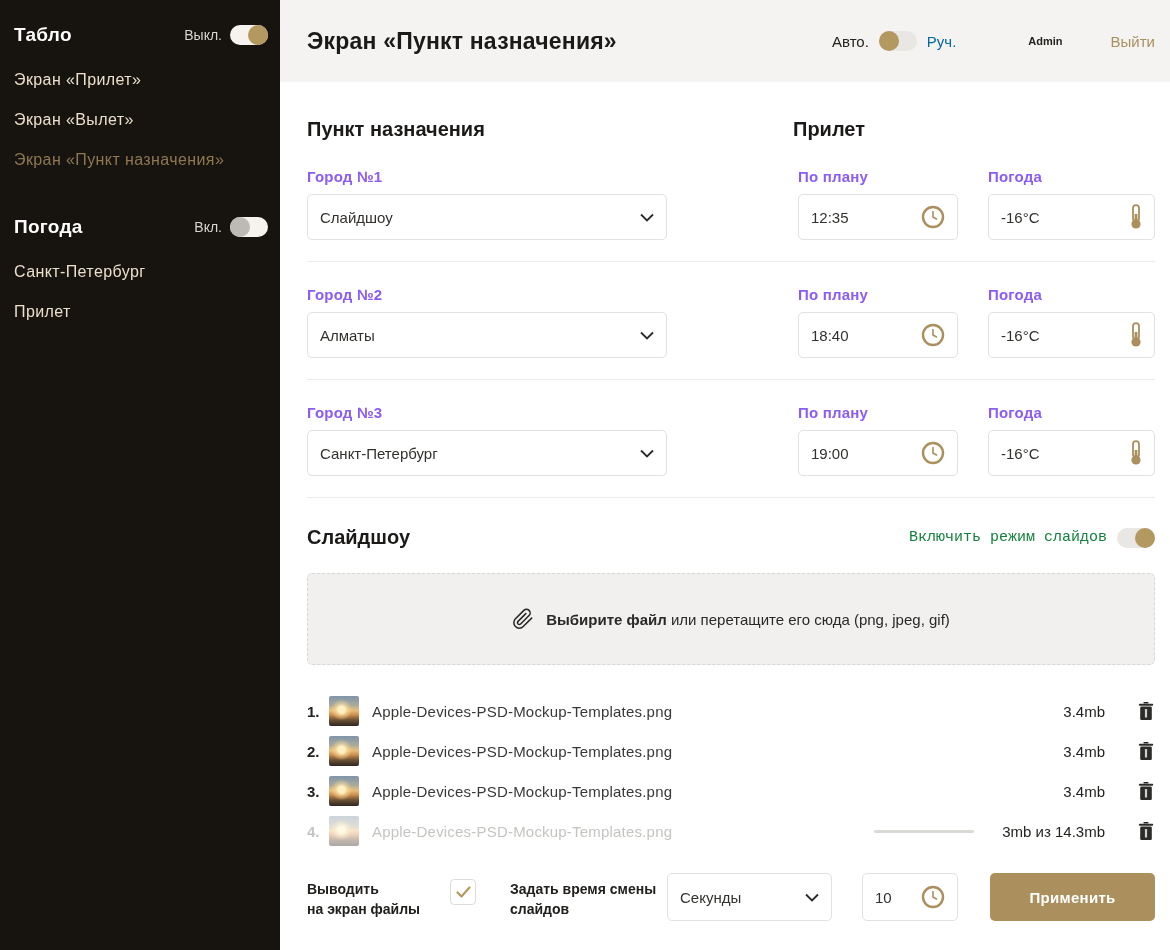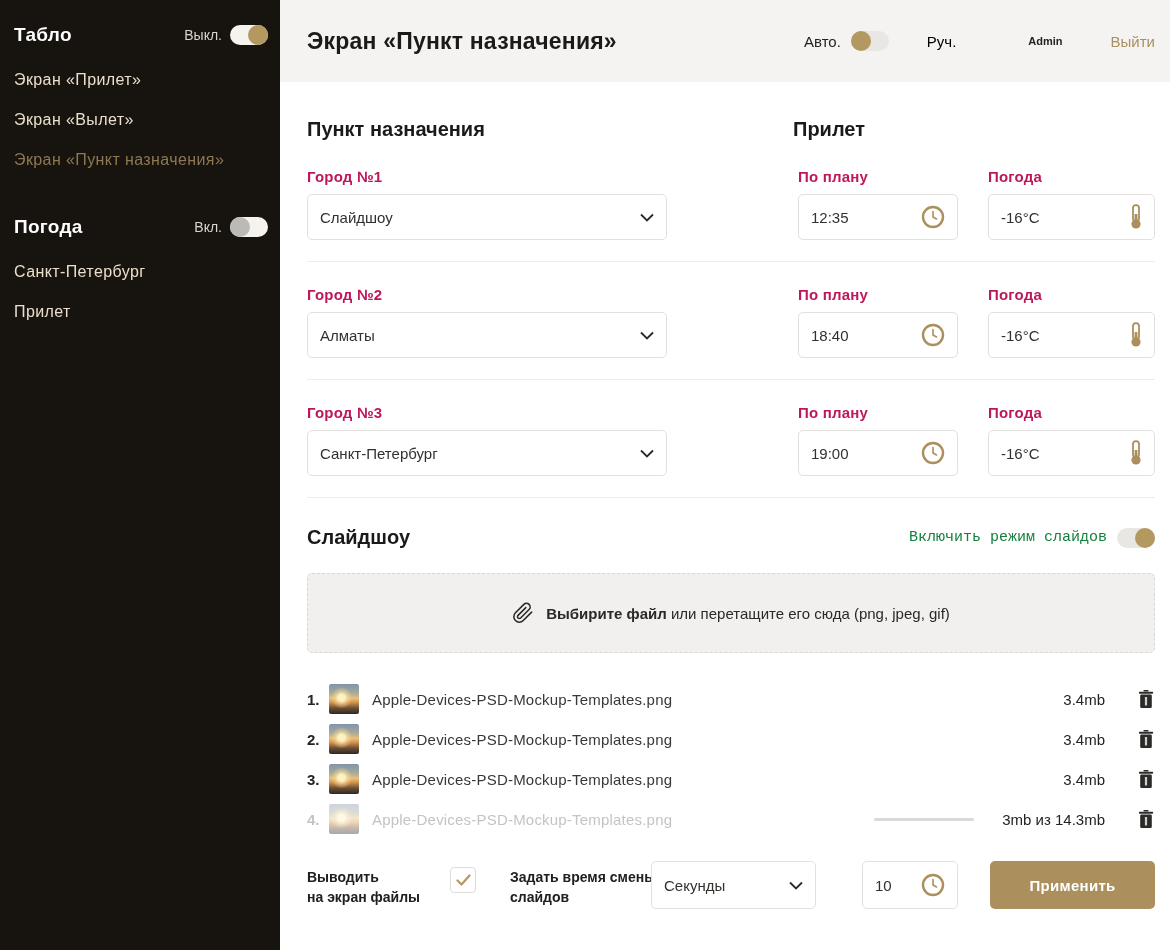--- a/index.html
+++ b/index.html
@@ -21,51 +21,51 @@
   .toggle.light { background:#f6f3ef; }
   .toggle .knob { position:absolute; top:0; left:0; width:20px; height:20px; border-radius:50%; background:#bcbab7; transition:left .1s; }
   .toggle.on .knob { left:18px; }
   .toggle.gold .knob { background:#b3985f; }
 
   
   .main { flex:1; display:flex; flex-direction:column; }
   .topbar { height:82px; background:#f4f3f1; display:flex; align-items:center; padding:0 15px 0 27px; flex-shrink:0; }
   .page-title { font-size:23px; font-weight:800; color:#1b1a18; letter-spacing:.2px; }
   .topbar-right { margin-left:auto; display:flex; align-items:center; }
-  .mode-label { font-size:15px; color:#24231f;margin-left:28px; }
-  .mode-label.off { color:#000000; }
+  .mode-label { font-size:15px; color:#24231f; }
+  .mode-label.off { color:#0369a1; }
   .topbar .toggle { margin:0 10px; }
   .user-name { font-size:11px; font-weight:bold; color:#24231f; margin-left:72px; }
   .logout { font-size:15px; color:#a8905f; margin-left:48px; cursor:pointer; }
 
   .content { padding:36px 15px 0 27px; background:#fff; }
 
   
   .section-headings { position:relative; height:28px; margin-bottom:22px; }
   .sec-h { position:absolute; top:0; font-size:20px; font-weight:800; color:#1b1a18; }
   .sec-h.left { left:0; } .sec-h.right { left:486px; }
 
   .form-row { position:relative; height:72px; }
   .fcol { position:absolute; top:0; }
   .fcol-city { left:0; width:360px; }
   .fcol-time { left:491px; width:160px; }
   .fcol-weather { left:681px; width:167px; }
-  .flabel { font-size:15px; font-weight:600; color:#be185d; margin-bottom:9px; letter-spacing:.2px; }
+  .flabel { font-size:15px; font-weight:600; color:#8b5cf6; margin-bottom:9px; letter-spacing:.2px; }
   .fbox { height:46px; border:1px solid #e2e1df; border-radius:5px; background:#fff; display:flex; align-items:center; padding:0 12px; font-size:15px; color:#33312e; }
   .fbox .chev { margin-left:auto; }
   .fbox .ficon { margin-left:auto; }
   .divider { height:1px; background:#ececea; margin:21px 0 24px 0; }
 
   
   .slideshow-head { display:flex; align-items:center; margin-top:40px; margin-bottom:24px; }
   .slide-title { font-size:20px; font-weight:800; color:#1b1a18; }
   .slide-toggle-group { margin-left:auto; display:flex; align-items:center; gap:10px; }
   .slide-toggle-label { font-size:15px; color:#15803d;font-family:Liberation Mono, monospace; }
 
-  .dropzone { height:80px; background:#f1f0ee; border:1px dashed #d8d7d4; border-radius:5px; display:flex; align-items:center; justify-content:center; gap:12px; cursor:pointer; }
+  .dropzone { height:92px; background:#f1f0ee; border:1px dashed #d8d7d4; border-radius:5px; display:flex; align-items:center; justify-content:center; gap:12px; cursor:pointer; }
   .dropzone-text { font-size:15px; color:#2a2927; }
   .dropzone-text b { font-weight:bold; }
 
   
   .file-list { margin-top:26px; }
   .file-row { display:flex; align-items:center; height:40px; }
   .file-num { width:22px; font-size:15px; font-weight:bold; color:#24231f; }
   .file-thumb { width:30px; height:30px; border-radius:2px; margin-right:13px; flex-shrink:0;
      background:
        radial-gradient(circle at 42% 46%, rgba(255,244,200,.95) 0 14%, rgba(255,224,150,.55) 26%, rgba(255,210,120,0) 45%),
@@ -80,21 +80,21 @@
   .file-row.uploading .file-size { margin-left:28px; }
 
   
   .footer-row { position:relative; height:60px; margin-top:22px; }
   .fo { position:absolute; top:0; }
   .fo-label1 { left:0; width:135px; }
   .fo-check { left:143px; top:6px; }
   .fo-label2 { left:195px; width:160px;margin-left:8px; }
   .bold-2line { font-size:14px; font-weight:bold; color:#21201d; line-height:20px; padding-top:6px; }
   .checkbox { width:26px; height:26px; border:1px solid #dedcd9; border-radius:4px; background:#fff; display:flex; align-items:center; justify-content:center; cursor:pointer; }
-  .fo-select { left:344px; width:165px; }
+  .fo-select { left:360px; width:165px; }
   .fo-input { left:555px; width:96px; }
   .fo-btn { left:683px; width:165px; height:48px; background:#ab905e; border:none; border-radius:5px; color:#fff; font-size:15px; font-weight:bold; font-family:"Liberation Sans", sans-serif; letter-spacing:.3px; cursor:pointer; }
   .fo .fbox { height:48px; }
 </style>
 </head>
 <body>
 
 <div class="app">
 
   <aside class="sidebar">

